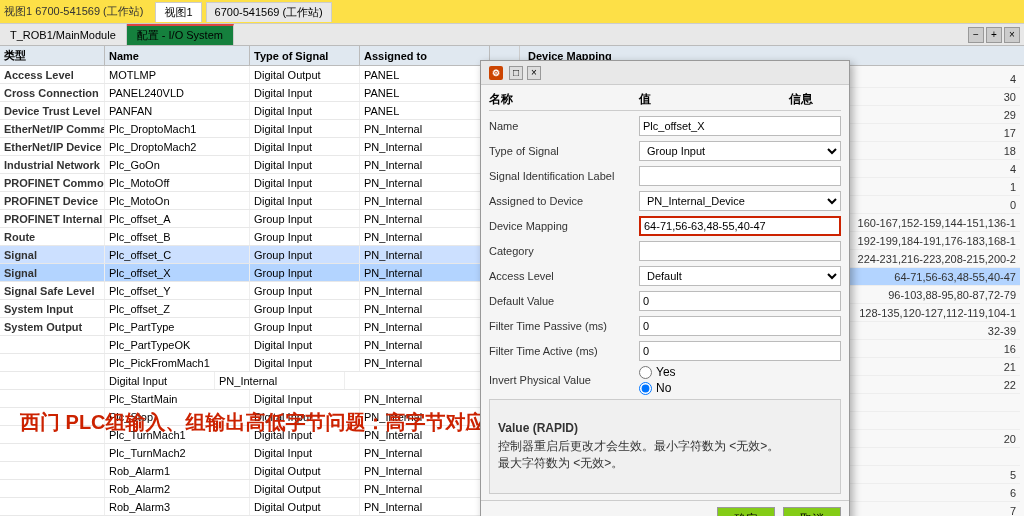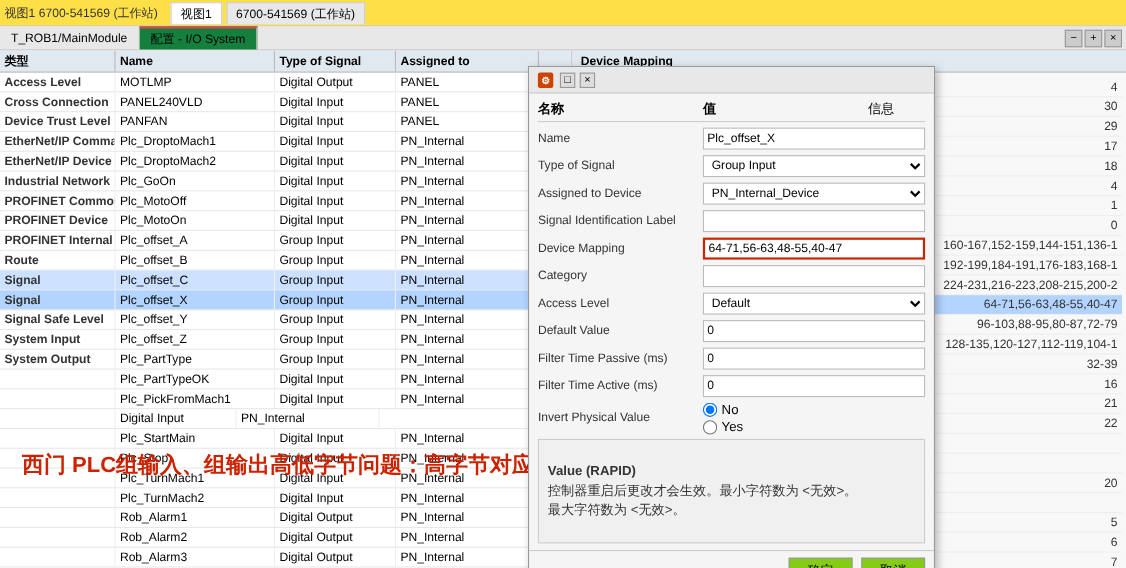--- a/index.html
+++ b/index.html
@@ -56,21 +56,21 @@
     .dialog-titlebar { display: flex; align-items: center; background: #e8e8e8; border-bottom: 1px solid #ccc; height: 24px; padding: 0 8px; }
     .dialog-icon { width: 14px; height: 14px; background: #cc4400; border-radius: 2px; margin-right: 6px; display: flex; align-items: center; justify-content: center; }
     .dialog-title-text { font-size: 12px; font-weight: bold; flex: 1; }
     .dialog-controls { display: flex; gap: 4px; }
     .dialog-ctrl { width: 14px; height: 14px; border: 1px solid #999; background: #ddd; font-size: 10px; cursor: pointer; display: flex; align-items: center; justify-content: center; }
 
     .dialog-body { padding: 6px 8px; }
     .dialog-col-header { display: flex; margin-bottom: 4px; border-bottom: 1px solid #ccc; padding-bottom: 2px; }
     .dialog-col-name { width: 150px; font-weight: bold; font-size: 12px; }
     .dialog-col-value { width: 150px; font-weight: bold; font-size: 12px; }
-    .dialog-col-info { flex: 1; font-weight: normal; font-size: 12px; }
+    .dialog-col-info { flex: 1; font-weight: bold; font-size: 12px; }
 
     .dialog-field { display: flex; align-items: center; margin-bottom: 3px; min-height: 22px; }
     .dialog-field-label { width: 150px; font-size: 11px; color: #333; padding-right: 4px; }
     .dialog-field-value { flex: 1; }
     .dialog-input { width: 100%; height: 20px; border: 1px solid #bbb; padding: 1px 3px; font-size: 11px; background: #fff; }
     .dialog-input.highlighted { border: 2px solid #cc2200; background: #fff; }
     .dialog-select { width: 100%; height: 20px; border: 1px solid #bbb; padding: 1px 3px; font-size: 11px; background: #fff; }
     .dialog-radio-group { display: flex; flex-direction: column; gap: 2px; }
     .dialog-radio { display: flex; align-items: center; gap: 4px; font-size: 11px; }
 
@@ -379,32 +379,32 @@
           <select class="dialog-select">
             <option>Group Input</option>
             <option>Group Output</option>
             <option>Digital Input</option>
             <option>Digital Output</option>
           </select>
         </div>
       </div>
 
       <div class="dialog-field">
+        <span class="dialog-field-label">Signal Identification Label</span>
+        <div class="dialog-field-value">
+          <input class="dialog-input" value="" style="">
+        </div>
+      </div>
+
+      <div class="dialog-field">
         <span class="dialog-field-label">Assigned to Device</span>
         <div class="dialog-field-value">
           <select class="dialog-select">
             <option>PN_Internal_Device</option>
           </select>
-        </div>
-      </div>
-
-      <div class="dialog-field">
-        <span class="dialog-field-label">Signal Identification Label</span>
-        <div class="dialog-field-value">
-          <input class="dialog-input" value="" style="">
         </div>
       </div>
 
       <div class="dialog-field">
         <span class="dialog-field-label">Device Mapping</span>
         <div class="dialog-field-value">
           <input class="dialog-input highlighted" value="64-71,56-63,48-55,40-47" style="">
         </div>
       </div>
 
@@ -444,26 +444,26 @@
         <div class="dialog-field-value">
           <input class="dialog-input" value="0" style="">
         </div>
       </div>
 
       <div class="dialog-field">
         <span class="dialog-field-label">Invert Physical Value</span>
         <div class="dialog-field-value">
           <div class="dialog-radio-group">
             <label class="dialog-radio">
+              <input type="radio" name="invert" value="yes" style="">
+              <span>Yes</span>
+            </label>
+            <label class="dialog-radio">
               <input type="radio" name="invert" value="no" checked="" style="">
               <span>No</span>
-            </label>
-            <label class="dialog-radio">
-              <input type="radio" name="invert" value="yes" style="">
-              <span>Yes</span>
             </label>
           </div>
         </div>
       </div>
 
       <div class="dialog-info">
         <div class="dialog-info-title">Value (RAPID)</div>
         <div>控制器重启后更改才会生效。最小字符数为 &lt;无效&gt;。<br>最大字符数为 &lt;无效&gt;。</div>
       </div>
     </div>

